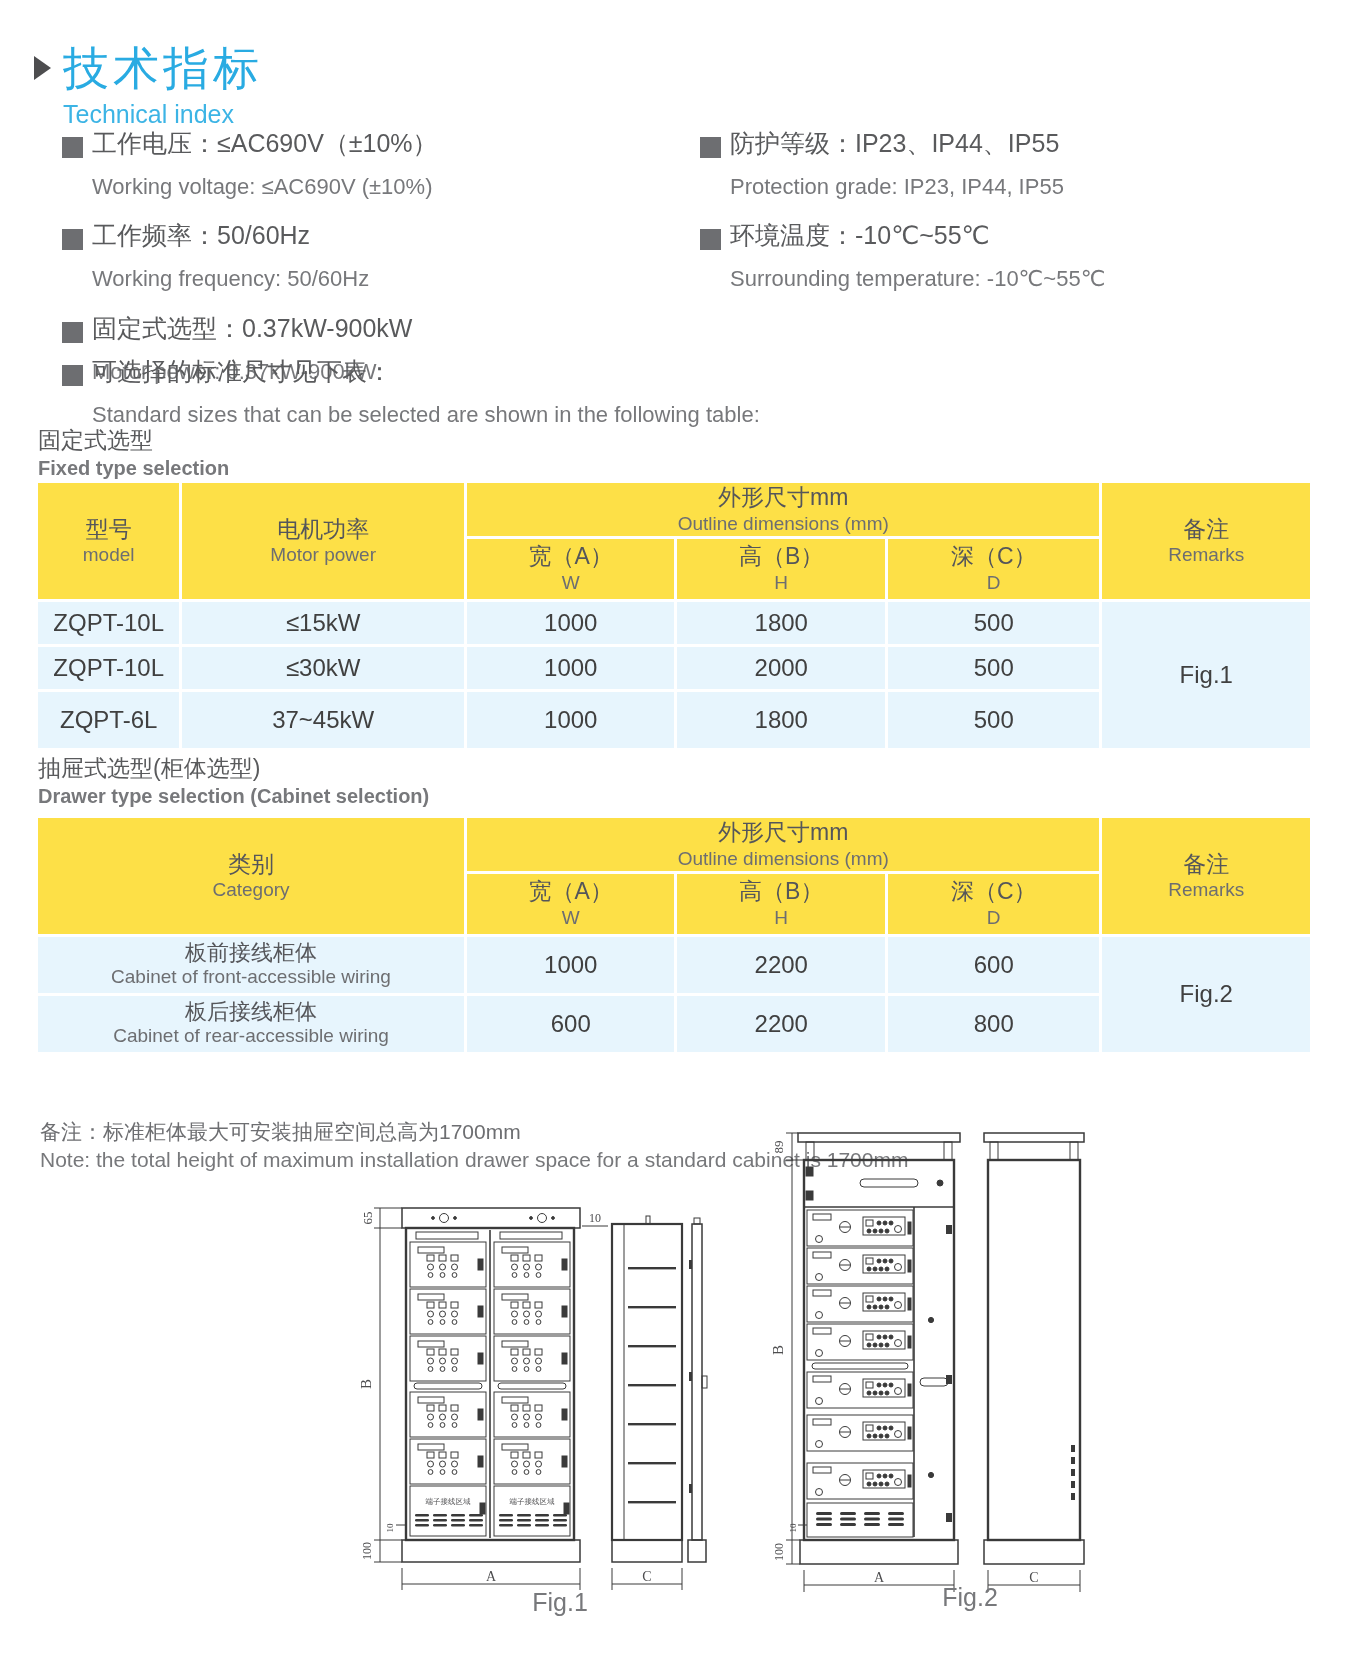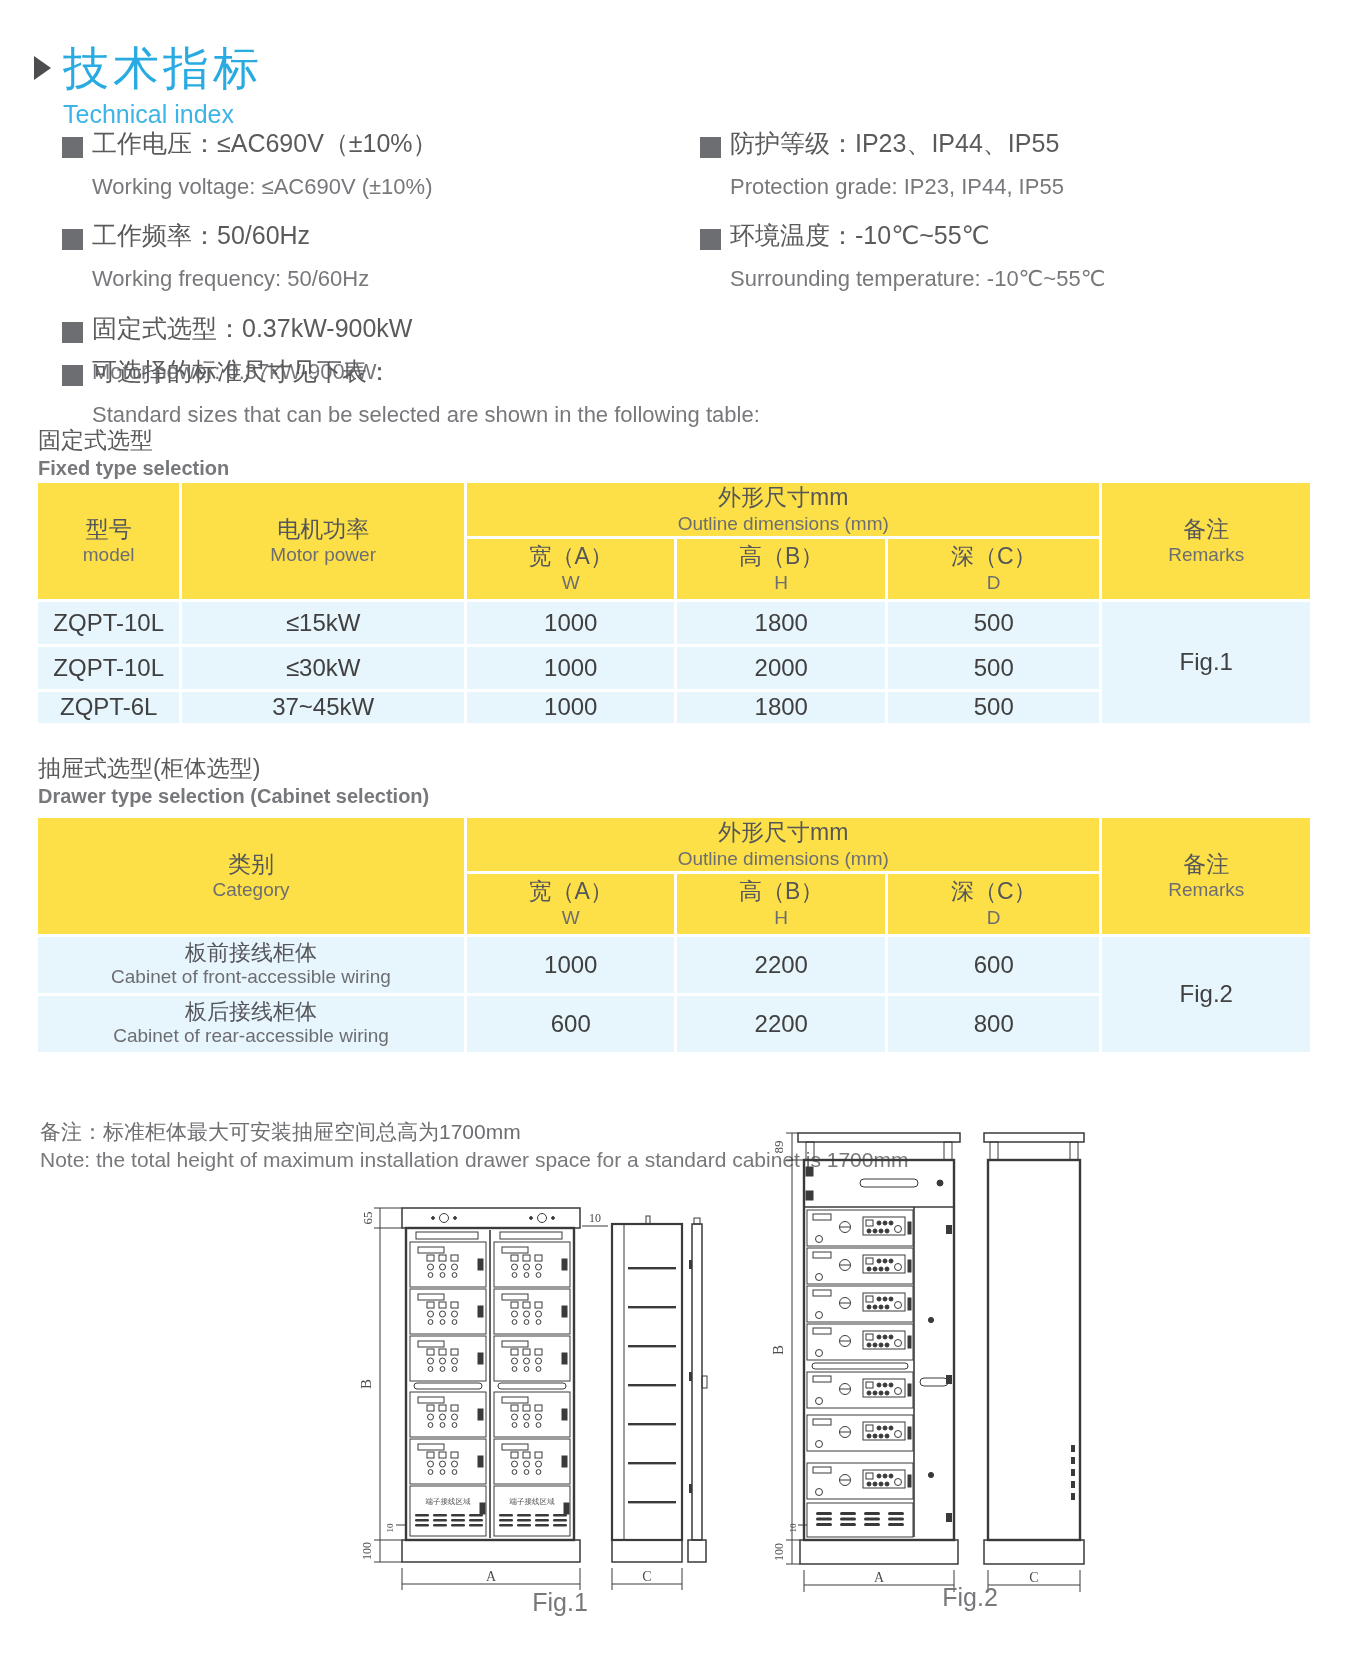--- a/index.html
+++ b/index.html
@@ -159,21 +159,21 @@
       <td class="val">500</td>
       <td class="val" rowspan="3">Fig.1</td>
     </tr>
     <tr style="height:42px;">
       <td class="val">ZQPT-10L</td>
       <td class="val">≤30kW</td>
       <td class="val">1000</td>
       <td class="val">2000</td>
       <td class="val">500</td>
     </tr>
-    <tr style="height:31px;border-radius:16px;">
+    <tr style="height:56px;border-radius:16px;">
       <td class="val">ZQPT-6L</td>
       <td class="val">37~45kW</td>
       <td class="val">1000</td>
       <td class="val">1800</td>
       <td class="val">500</td>
     </tr>
   </tbody>
     </table>
 
   <div class="sec-title" style="top:754px;">

